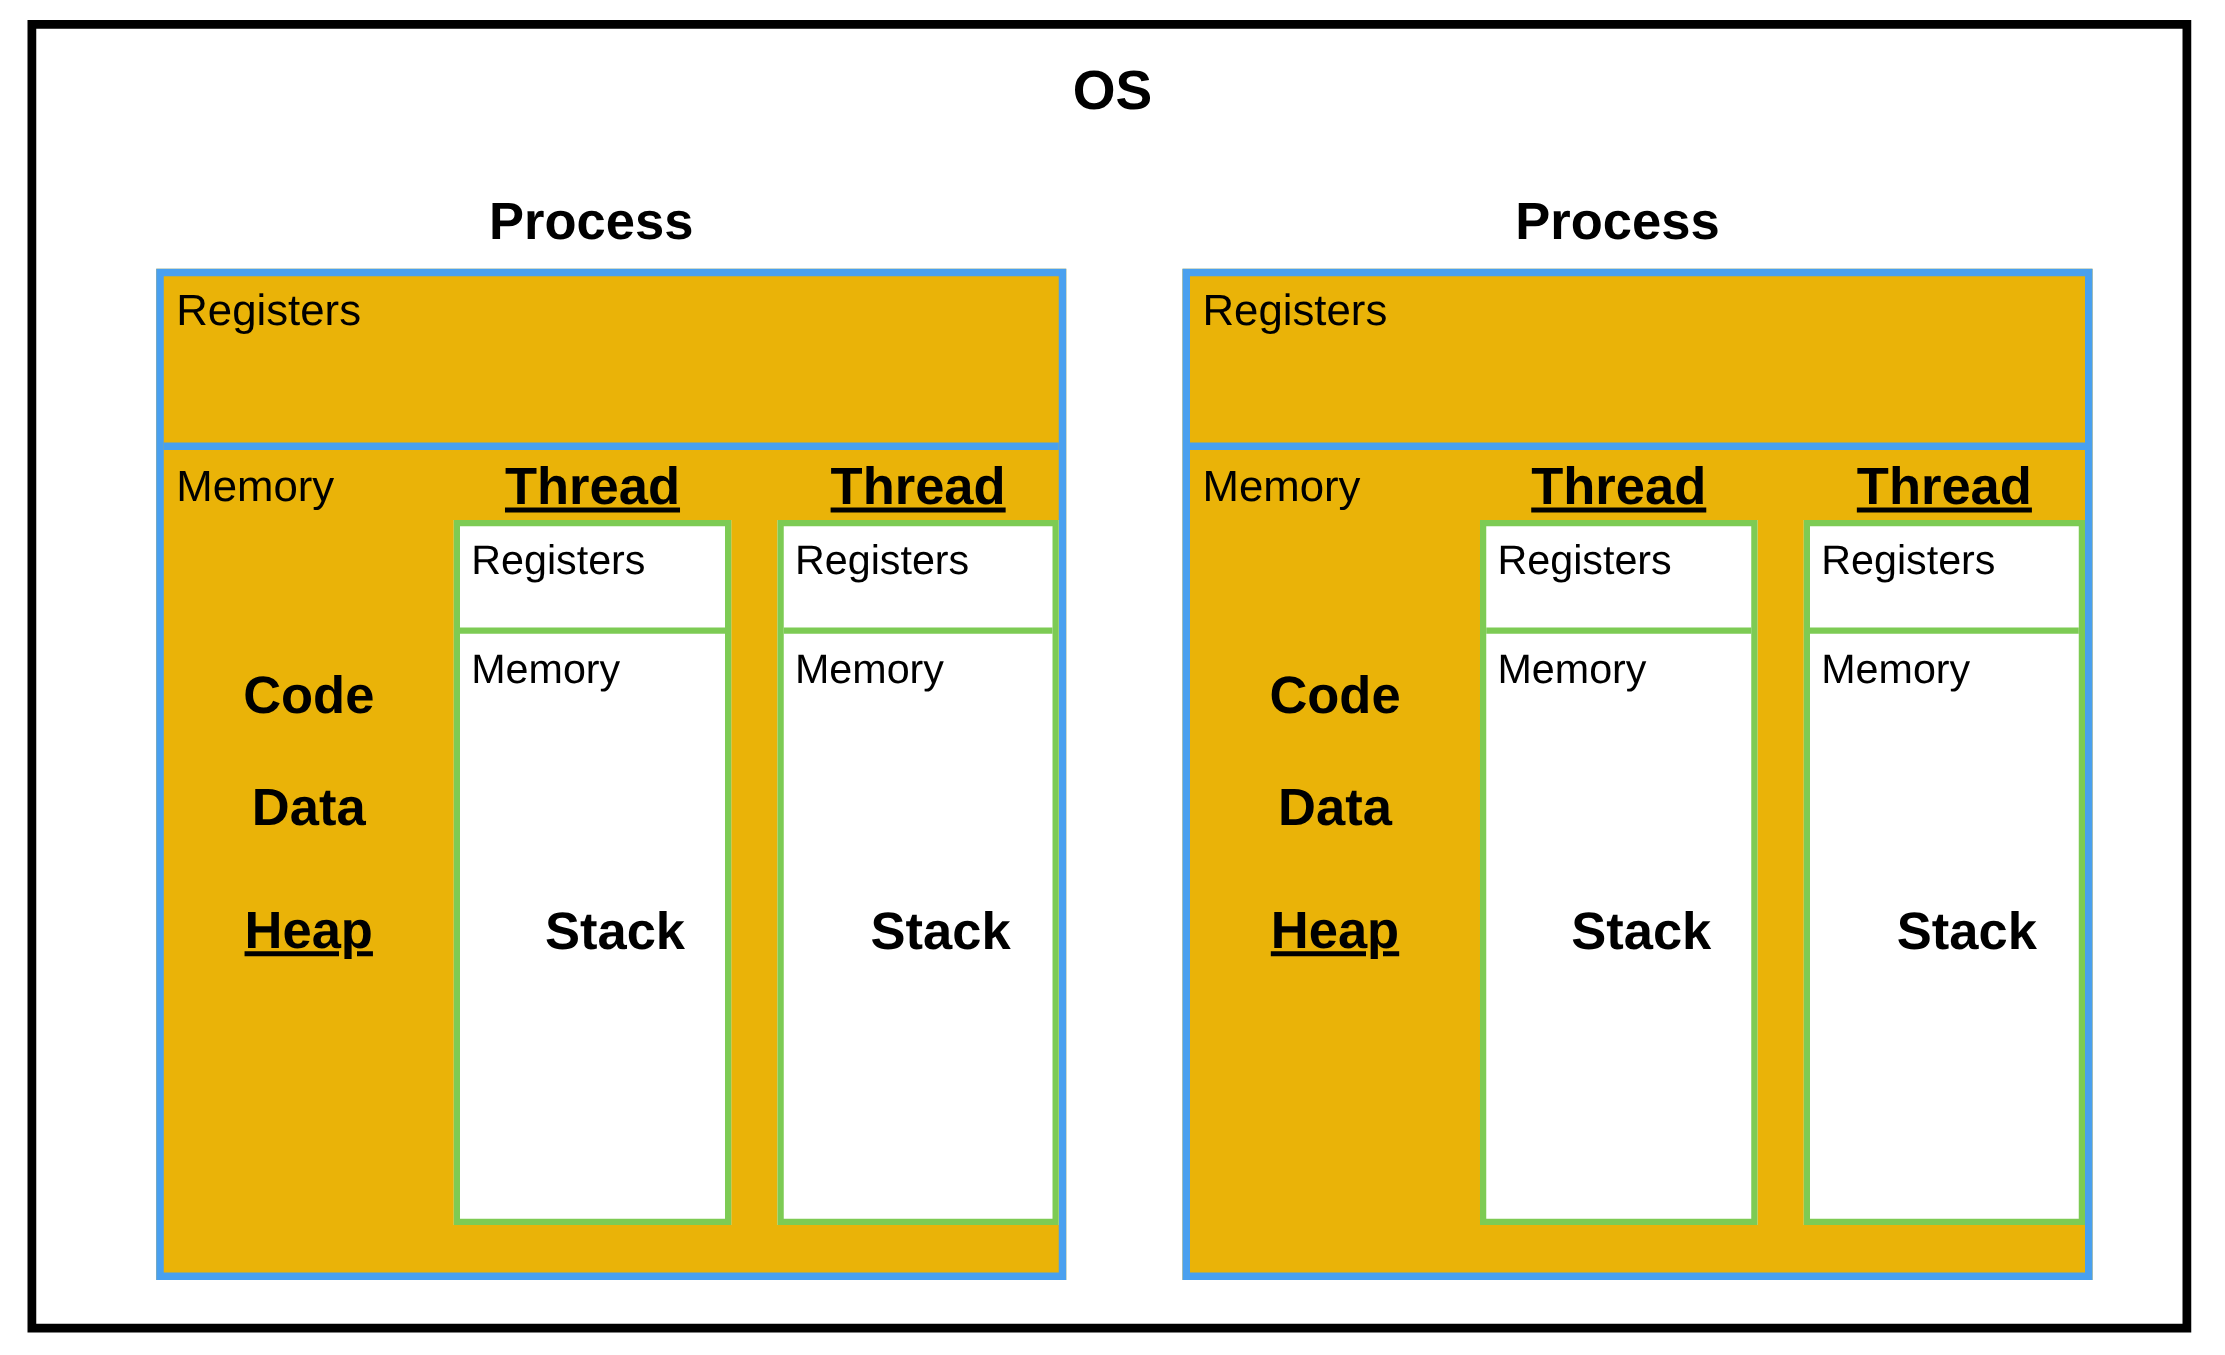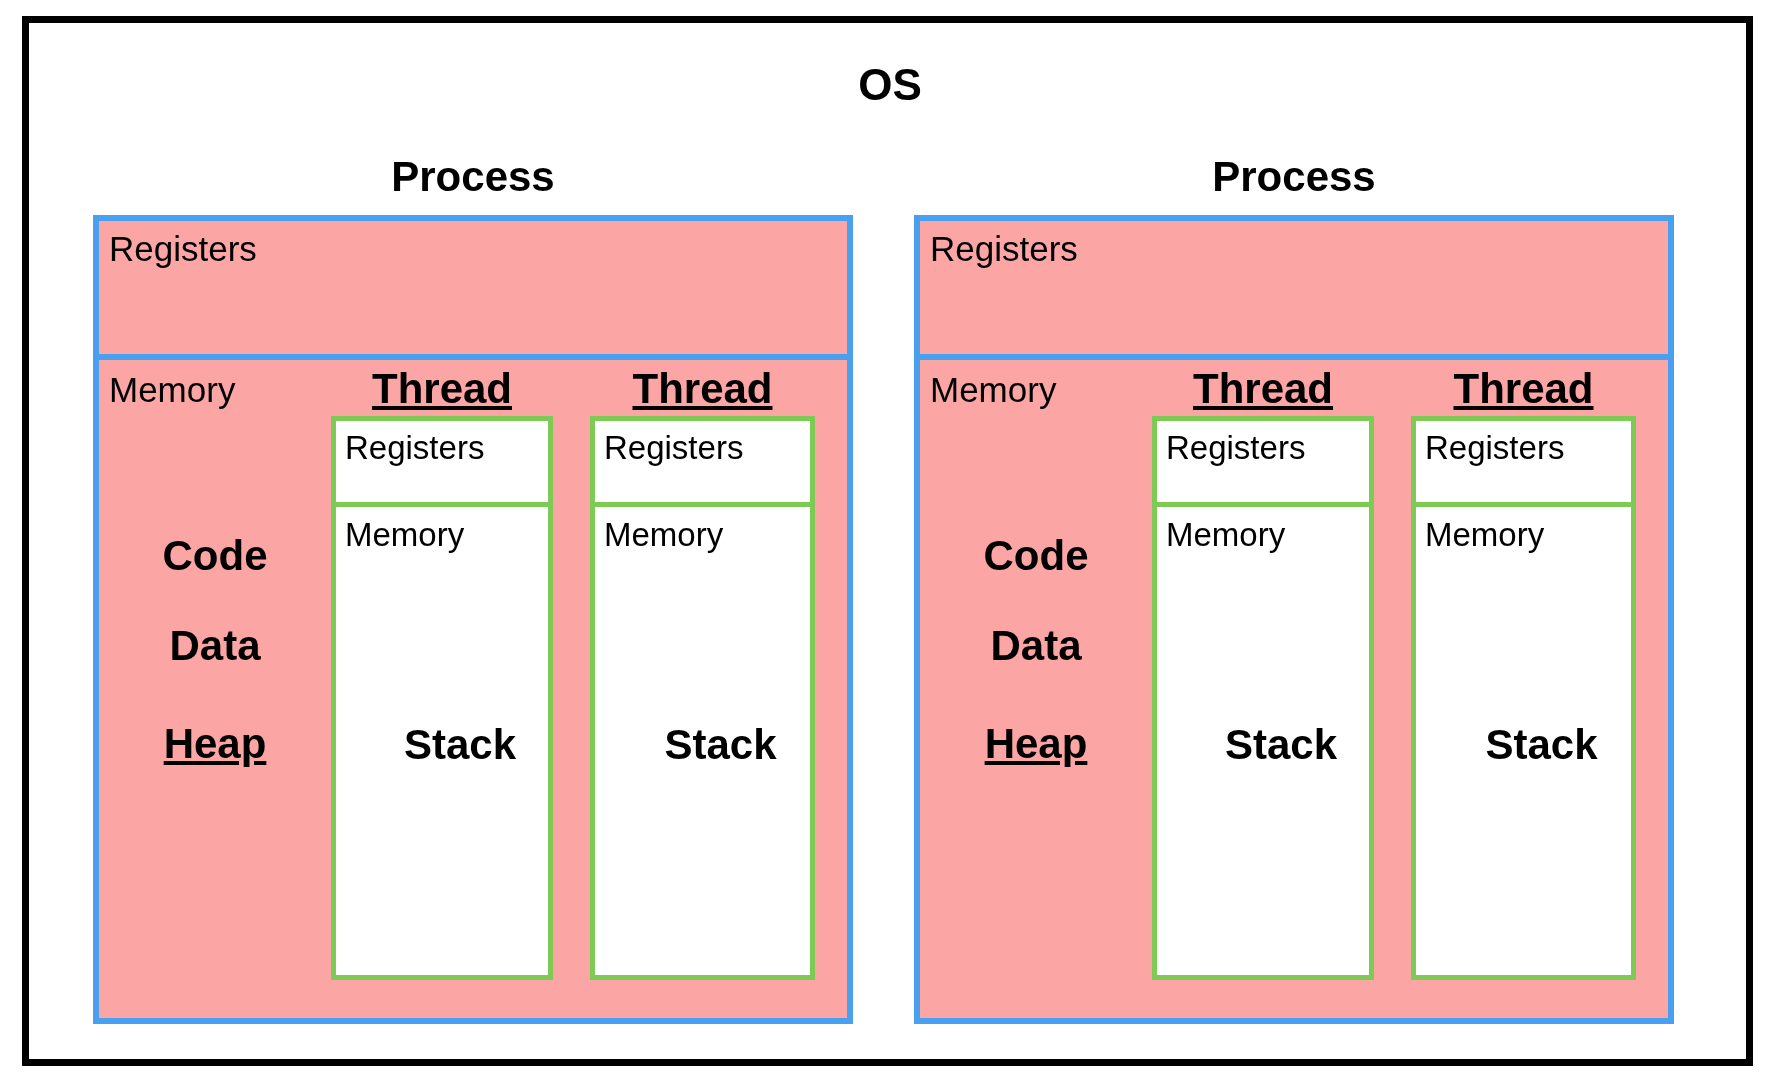--- a/index.html
+++ b/index.html
@@ -12,31 +12,31 @@
   body{
     width:1780px;height:1084px;position:relative;background:#ffffff;
     font-family:"Liberation Sans", sans-serif;color:#000;
     overflow:hidden;
   }
   .frame{
     position:absolute;left:22px;top:16px;width:1731px;height:1050px;
     border:7px solid var(--black);
   }
   .os-title{
-    position:absolute;top:60px;left:0;width:100%;text-align:center;
+    position:absolute;top:48px;left:0;width:100%;text-align:center;
     font-size:44px;font-weight:bold;line-height:50px;
   }
   .process{position:absolute;top:152px;width:760px;}
   .p-left{left:93px;}
   .p-right{left:914px;}
   .process-title{
     text-align:center;font-size:42px;font-weight:bold;line-height:50px;
   }
   .process-box{
-    margin-top:13px;height:809px;border:6px solid var(--blue);background:#fca5a5;
+    margin-top:13px;height:809px;border:6px solid var(--blue);background:#eab308;margin-left:32px;
   }
   .reg-sec{
     height:139px;border-bottom:6px solid var(--blue);
     padding:8px 10px;font-size:35px;line-height:40px;
   }
   .mem-sec{position:relative;height:658px;}
   .mem-label{position:absolute;top:10px;left:10px;font-size:35px;line-height:40px;}
   .side-label{
     position:absolute;left:0;width:232px;text-align:center;
     font-size:42px;font-weight:bold;transform:translateY(-50%);

